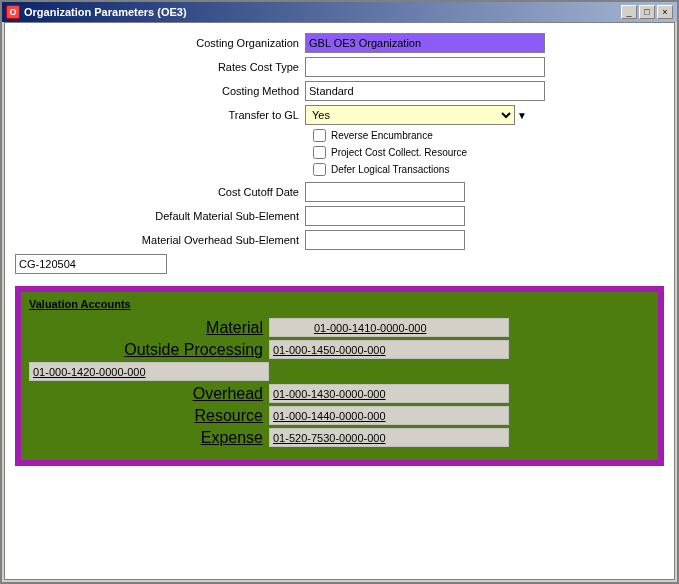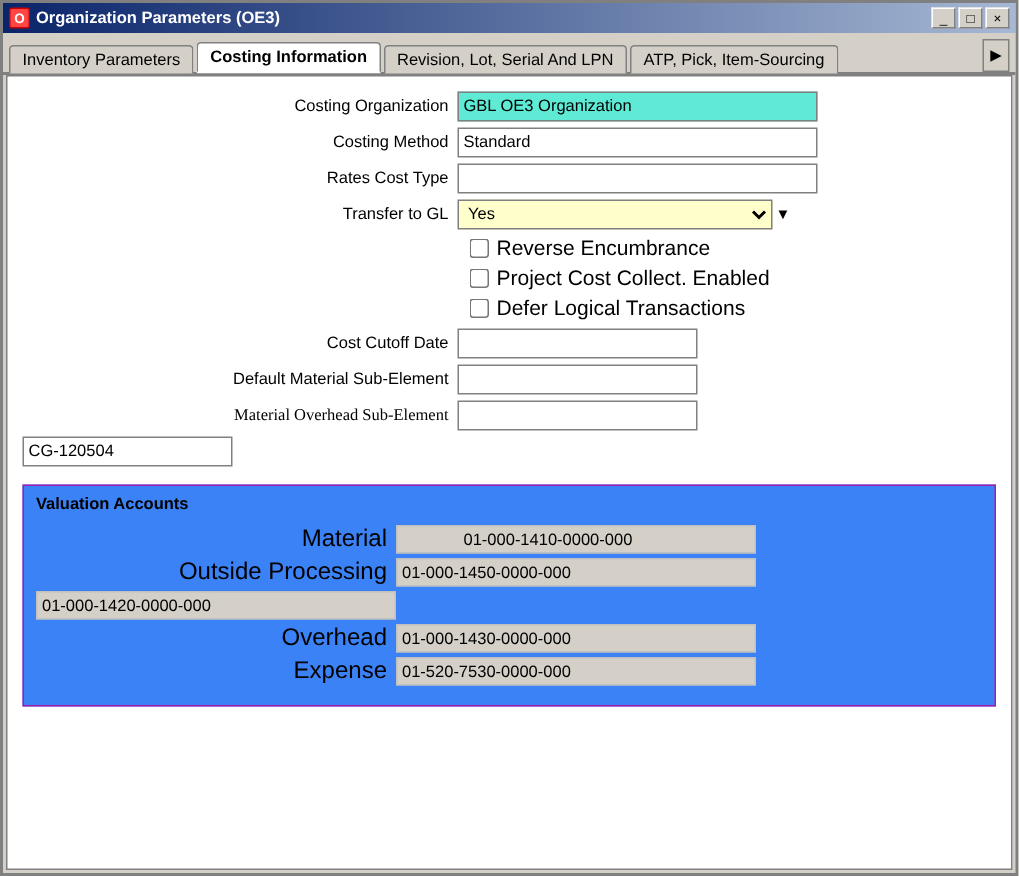--- a/index.html
+++ b/index.html
@@ -135,48 +135,49 @@
     }
     .form-input {
       border: 1px solid #808080;
       background: #ffffff;
       height: 20px;
       padding: 1px 3px;
       font-size: 11px;
       font-family: Arial, Tahoma, sans-serif;
     }
     .form-input.highlighted {
-      background: #5eead4;
+      background: #8b5cf6;
     }
     .dropdown-select {
       border: 1px solid #808080;
       height: 20px;
       font-size: 11px;
       font-family: Arial, Tahoma, sans-serif;
       background: #ffffcc;
       padding: 1px 2px;
     }
     .checkbox-row {
       display: flex;
       align-items: center;
       margin-bottom: 4px;
       margin-left: 298px;
     }
     .checkbox-row input[type="checkbox"] {
       margin-right: 5px;
     }
     .checkbox-label {
-      font-size: 14px;
+      font-size: 10px;
       color: #000;
     }
     .valuation-section {
-      border: 1px solid #a21caf;
+      border: 6px solid #a21caf;
       margin-top: 12px;
       padding: 6px 8px 10px 8px;
-      background: #3b82f6;
+      background: #4d7c0f;
+      text-decoration: underline;
     }
     .valuation-title {
       font-weight: bold;
       font-size: 11px;
       margin-bottom: 8px;
       color: #000;
     }
     .val-row {
       display: flex;
       align-items: center;
@@ -211,95 +212,78 @@
       </div>
       <span class="title-bar-title">Organization Parameters (OE3)</span>
     </div>
     <div class="title-bar-controls">
       <div class="title-btn">_</div>
       <div class="title-btn">□</div>
       <div class="title-btn">×</div>
     </div>
   </div>
 
-  <div class="tabs-row">
-    <div class="tab">
-      <span>Inventory Parameters</span>
-    </div>
-    <div class="tab active">
-      <span>Costing Information</span>
-    </div>
-    <div class="tab">
-      <span>Revision, Lot, Serial And LPN</span>
-    </div>
-    <div class="tab">
-      <span>ATP, Pick, Item-Sourcing</span>
-    </div>
-    <div class="tab-arrow">
-      <span>▶</span>
-    </div>
-  </div>
 
   <div class="content">
     <div class="form-section">
 
       <div class="form-row">
         <span class="form-label" style="width:290px;">Costing Organization</span>
         <input class="form-input highlighted" style="width: 240px;" type="text" value="GBL OE3 Organization">
       </div>
 
       <div class="form-row">
+        <span class="form-label" style="width:290px;">Rates Cost Type</span>
+        <input class="form-input" style="width: 240px;" type="text" value="">
+      </div>
+
+      <div class="form-row">
         <span class="form-label" style="width:290px;">Costing Method</span>
         <input class="form-input" style="width: 240px;" type="text" value="Standard">
-      </div>
-
-      <div class="form-row">
-        <span class="form-label" style="width:290px;">Rates Cost Type</span>
-        <input class="form-input" style="width: 240px;" type="text" value="">
       </div>
 
       <div class="form-row">
         <span class="form-label" style="width:290px;">Transfer to GL</span>
         <select class="dropdown-select" style="width:210px;">
           <option>Yes</option>
           <option>No</option>
         </select>
         <span style="margin-left:2px; font-size:10px; cursor:pointer;">▼</span>
       </div>
 
       <div class="checkbox-row">
         <input type="checkbox" style="">
         <span class="checkbox-label">Reverse Encumbrance</span>
       </div>
       <div class="checkbox-row">
         <input type="checkbox" style="">
-        <span class="checkbox-label">Project Cost Collect. Enabled</span>
+        <span class="checkbox-label">Project Cost Collect. Resource</span>
       </div>
       <div class="checkbox-row">
         <input type="checkbox" style="">
         <span class="checkbox-label">Defer Logical Transactions</span>
       </div>
 
       <div class="form-row" style="margin-top:6px;">
         <span class="form-label" style="width:290px;text-align:right;">Cost Cutoff Date</span>
         <input class="form-input" style="width: 160px;" type="text" value="">
       </div>
 
       <div class="form-row">
         <span class="form-label" style="width:290px;">Default Material Sub-Element</span>
         <input class="form-input" style="width: 160px;" type="text" value="">
       </div>
 
       <div class="form-row">
-        <span class="form-label" style="width:290px;font-family:Liberation Serif, serif;">Material Overhead Sub-Element</span>
+        <span class="form-label" style="width:290px;">Material Overhead Sub-Element</span>
         <input class="form-input" style="width: 160px;" type="text" value="">
       </div>
 
       <div class="form-row">
-        <input class="form-input" style="width: 140px;" type="text" value="CG-120504">
+        <input class="form-input" style="width: 152px;" type="text" value="CG-120504">
       </div>
     </div>
 
     <div class="valuation-section">
       <div class="valuation-title">Valuation Accounts</div>
 
       <div class="val-row">
         <span class="val-label" style="width:240px;">Material</span>
         <input class="val-input" style="width: 240px; padding-left: 44px;" type="text" value="01-000-1410-0000-000">
       </div>
@@ -311,20 +295,24 @@
 
       <div class="val-row">
         <input class="val-input" style="width: 240px;" type="text" value="01-000-1420-0000-000">
       </div>
 
       <div class="val-row">
         <span class="val-label" style="width:240px;">Overhead</span>
         <input class="val-input" style="width: 240px;" type="text" value="01-000-1430-0000-000">
       </div>
 
+      <div class="val-row">
+        <span class="val-label" style="width:240px;">Resource</span>
+        <input class="val-input" style="width: 240px;" type="text" value="01-000-1440-0000-000">
+      </div>
 
       <div class="val-row">
         <span class="val-label" style="width:240px;">Expense</span>
         <input class="val-input" style="width: 240px;" type="text" value="01-520-7530-0000-000">
       </div>
     </div>
   </div>
 </div>
 
 </body></html>

